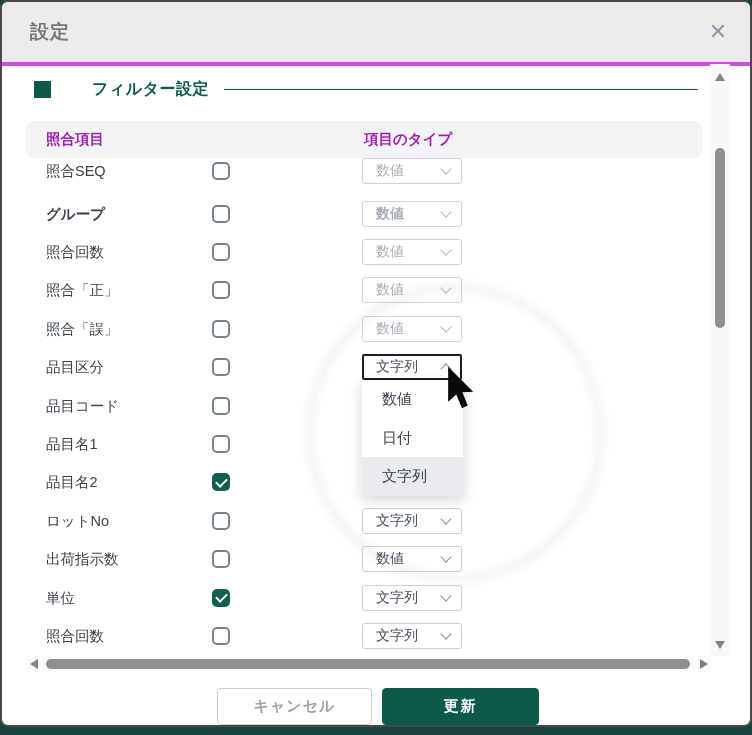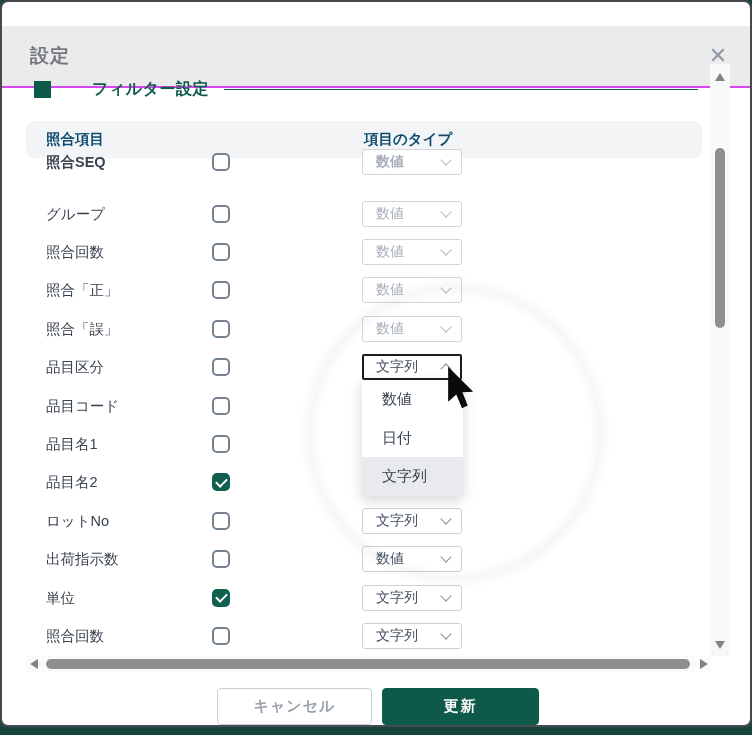--- a/index.html
+++ b/index.html
@@ -10,21 +10,21 @@
     -webkit-font-smoothing:antialiased;
   }
   .dialog{
     position:absolute;left:0;top:0;width:752px;height:727px;
     box-sizing:border-box;border:2px solid #46494e;border-radius:8px;
     background:#ffffff;overflow:hidden;
   }
   
   .titlebar{
     position:absolute;left:0;top:0;right:0;height:60px;
-    background:#ebebeb;border-bottom:2px solid #d946ef;margin-top:24px;
+    background:#ebebeb;border-bottom:4px solid #d946ef;
   }
   .title{
     position:absolute;left:28px;top:50%;transform:translateY(-50%);
     font-size:19px;font-weight:600;color:#75797f;letter-spacing:1px;
   }
   .close-btn{
     position:absolute;right:18px;top:50%;transform:translateY(-50%);
     width:28px;height:28px;display:flex;align-items:center;justify-content:center;
     font-size:22px;color:#8e99a8;cursor:pointer;font-weight:400;line-height:1;
   }
@@ -36,21 +36,21 @@
   .section-bullet{width:17px;height:17px;background:#0d5a4a;flex:0 0 auto;}
   .section-title{font-size:16px;font-weight:700;color:#0d5a4a;white-space:nowrap;letter-spacing:.5px;margin-left:32px;}
   .section-rule{flex:1;height:0;border-top:1px solid #0d5a4a;margin-left:6px;}
   
   .thead{
     position:absolute;left:24px;top:119px;width:676px;height:37px;
     background:#f2f4f6;border-radius:8px;
   }
   .thead .th{
     position:absolute;top:0;height:37px;line-height:37px;
-    font-size:14.5px;font-weight:600;color:#0c4a6e;
+    font-size:14.5px;font-weight:600;color:#a21caf;
   }
   .th.c0{left:20px;} .th.c1{left:181px;} .th.c2{left:338px;}
   
   .row{
     position:absolute;left:0;width:710px;height:38.4px;
   }
   .row-label{
     position:absolute;left:44px;top:50%;transform:translateY(-50%);
     font-size:14.5px;color:#39424f;white-space:nowrap;
   }
@@ -148,30 +148,30 @@
     <div class="section-title">フィルター設定</div>
     <div class="section-rule"></div>
   </div>
 
   <div class="thead">
     <div class="th c0">照合項目</div>
     <div class="th c2">項目のタイプ</div>
   </div>
 
   <div>
-  <div class="row" style="top: 141px; font-weight: bold;">
+  <div class="row" style="top: 150px;">
     <div class="row-label">照合SEQ</div>
     <div class="checkbox"></div>
     <div class="select disabled">
       <span class="select-value">数値</span>
       <span class="chev"></span>
     </div>
   </div>
 
-  <div class="row" style="top: 192.4px;">
+  <div class="row" style="top: 192.4px; font-weight: bold;">
     <div class="row-label">グループ</div>
     <div class="checkbox"></div>
     <div class="select disabled">
       <span class="select-value">数値</span>
       <span class="chev"></span>
     </div>
   </div>
 
   <div class="row" style="top: 230.8px;">
     <div class="row-label">照合回数</div>

